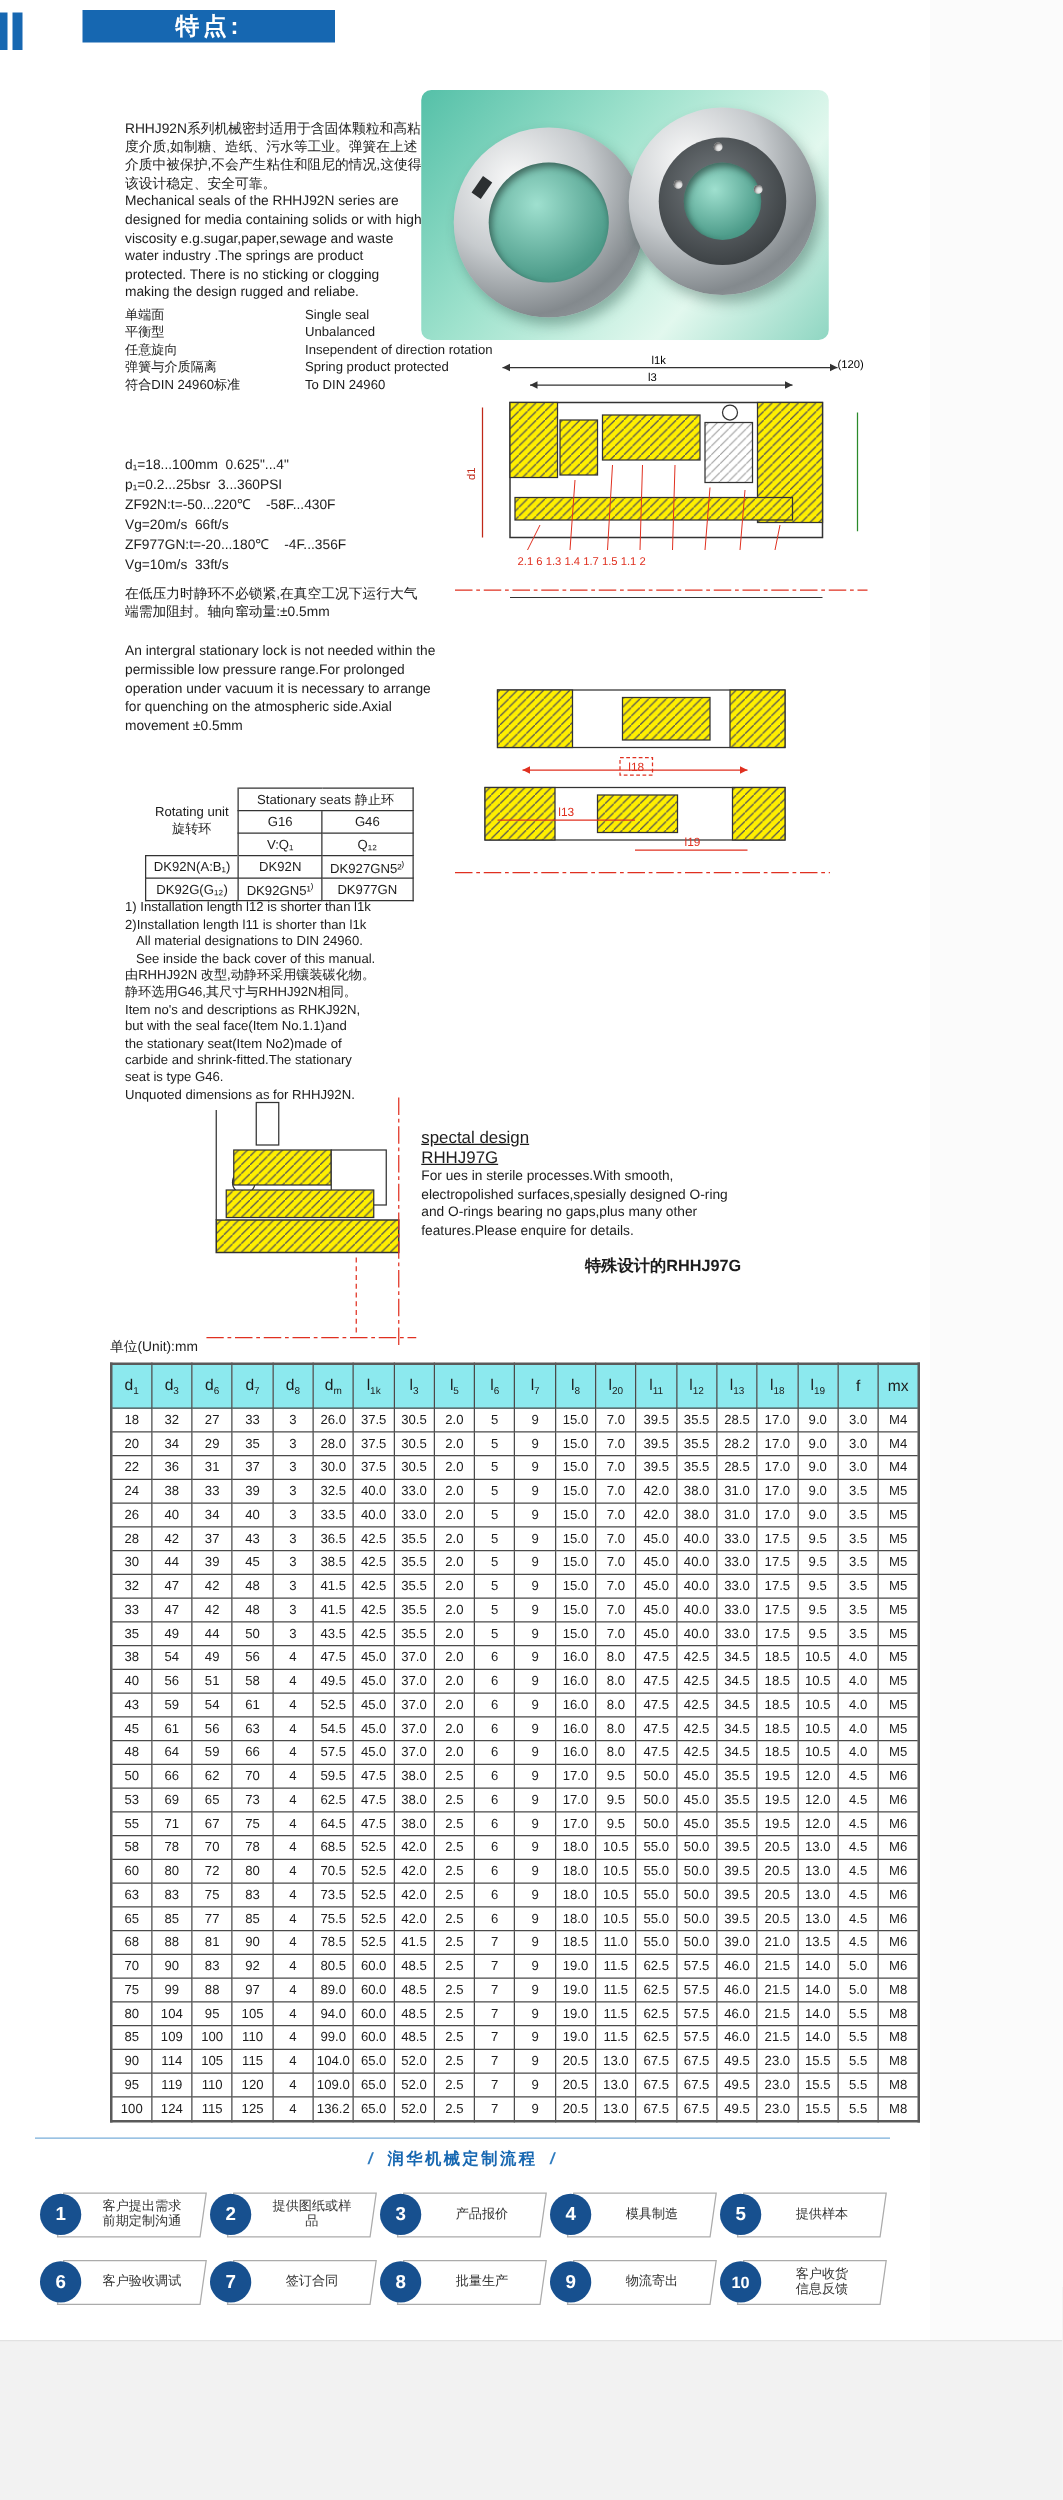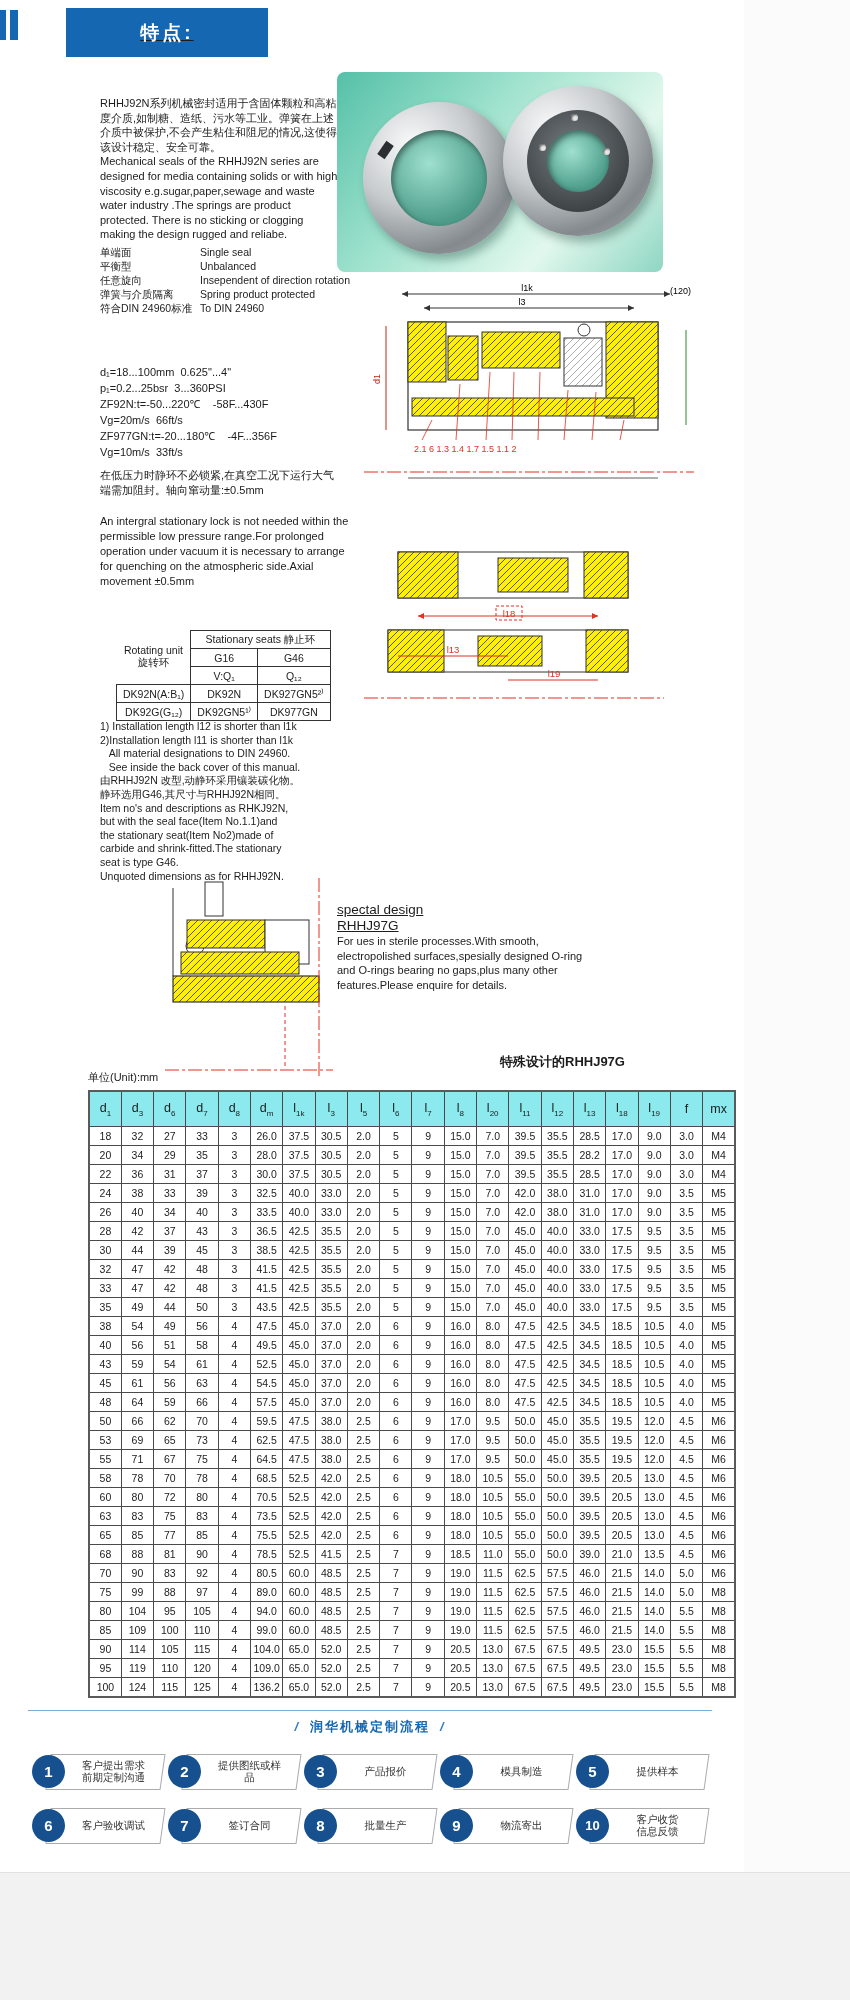--- a/index.html
+++ b/index.html
@@ -1,55 +1,55 @@
 <!DOCTYPE html>
 <html><head>
 <meta charset="utf-8">
 <style>
   html,body{margin:0;padding:0;background:#e9e9e9;}
   #page{position:relative;width:850px;height:2000px;background:#ffffff;overflow:hidden;
         font-family:"Liberation Sans",sans-serif;color:#1c1c1c;}
   
   .hstripe{position:absolute;background:#1667b1;}
-  #hdr-box{position:absolute;left:66px;top:8px;width:202px;height:49px;background:#1667b1;
-           display:flex;align-items:center;justify-content:center;text-decoration:underline;}
+  #hdr-box{position:absolute;left:66px;top:8px;width:202px;height:26px;background:#1667b1;
+           display:flex;align-items:center;justify-content:center;}
   #hdr-box span{color:#fff;font-size:19px;font-weight:bold;letter-spacing:3px;}
   
   #intro{position:absolute;left:100px;top:96px;width:240px;font-size:11px;line-height:14.6px;}
   #intro p{margin:0;}
   
   #photo{position:absolute;left:337px;top:72px;width:326px;height:200px;border-radius:8px;
          background:linear-gradient(130deg,#55c0a8,#9fe2cd 38%,#e2f8ee 72%,#8fd6c2);overflow:hidden;}
   .ring{position:absolute;border-radius:50%;}
   .ring-outer{background:radial-gradient(circle at 32% 28%,#fafafa,#c7cbce 40%,#83898d 72%,#a8aeb2);
               box-shadow:4px 6px 10px rgba(20,60,50,.35);}
   .ring-hole{position:absolute;border-radius:50%;background:radial-gradient(circle at 40% 35%,#9fe0cf,#4d9c8a 70%);
              box-shadow:inset 2px 3px 6px rgba(0,0,0,.45);}
   .ring-band{position:absolute;border-radius:50%;background:radial-gradient(circle at 45% 40%,#777d81,#3c4144 75%);}
   .slot{position:absolute;background:#2c2f31;}
   .dot{position:absolute;width:7px;height:7px;border-radius:50%;background:#e8e8e8;box-shadow:inset 1px 1px 2px #555;}
   
   #spec-list{position:absolute;left:100px;top:246px;font-size:10.5px;line-height:12.5px;}
-  #spec-list .row{display:flex;margin-bottom:1.5px;}
+  #spec-list .row{display:flex;margin-bottom:1.5px;gap:44px;}
   #spec-list .zh{width:100px;}
   #tech-list{position:absolute;left:100px;top:364px;font-size:11px;line-height:16px;white-space:pre;}
   #note-zh{position:absolute;left:100px;top:468px;width:244px;font-size:11px;line-height:15px;}
   #note-en{position:absolute;left:100px;top:514px;width:250px;font-size:11px;line-height:15px;}
   
   #seats{position:absolute;left:116px;top:630px;border-collapse:collapse;font-size:10.5px;}
   #seats td{border:1px solid #333;text-align:center;padding:1px 6px;height:15px;}
   #seats td.noborder{border-left:none;border-top:none;border-bottom:none;}
   
   #footnotes{position:absolute;left:100px;top:720px;width:255px;font-size:10.5px;line-height:13.6px;white-space:pre-wrap;}
   
   .drawing{position:absolute;}
   
   #special{position:absolute;left:337px;top:902px;width:250px;font-size:11px;line-height:14.5px;}
   #special .t{font-size:13.5px;line-height:16px;text-decoration:underline;}
-  #special-zh{position:absolute;left:468px;top:1053px;font-size:13px;font-weight:bold;margin-left:32px;}
+  #special-zh{position:absolute;left:468px;top:1004px;font-size:13px;font-weight:bold;}
   #unit-label{position:absolute;left:88px;top:1070px;font-size:11px;}
   
   #dimtable{position:absolute;left:88px;top:1090px;width:648px;border-collapse:collapse;table-layout:fixed;
             border:2px solid #5a5a5a;}
   #dimtable th{background:#8ce9ee;font-weight:normal;font-size:12.5px;height:34px;border:1px solid #4a4a4a;padding:0;}
   #dimtable td{border:1px solid #4a4a4a;font-size:10.5px;text-align:center;height:18px;padding:0;}
   #dimtable sub{font-size:8px;}
   
   #proc-line{position:absolute;left:28px;top:1710px;width:684px;border-top:1px solid #79aeda;}
   #proc-title{position:absolute;left:0;top:1718px;width:740px;text-align:center;color:#1667b1;

